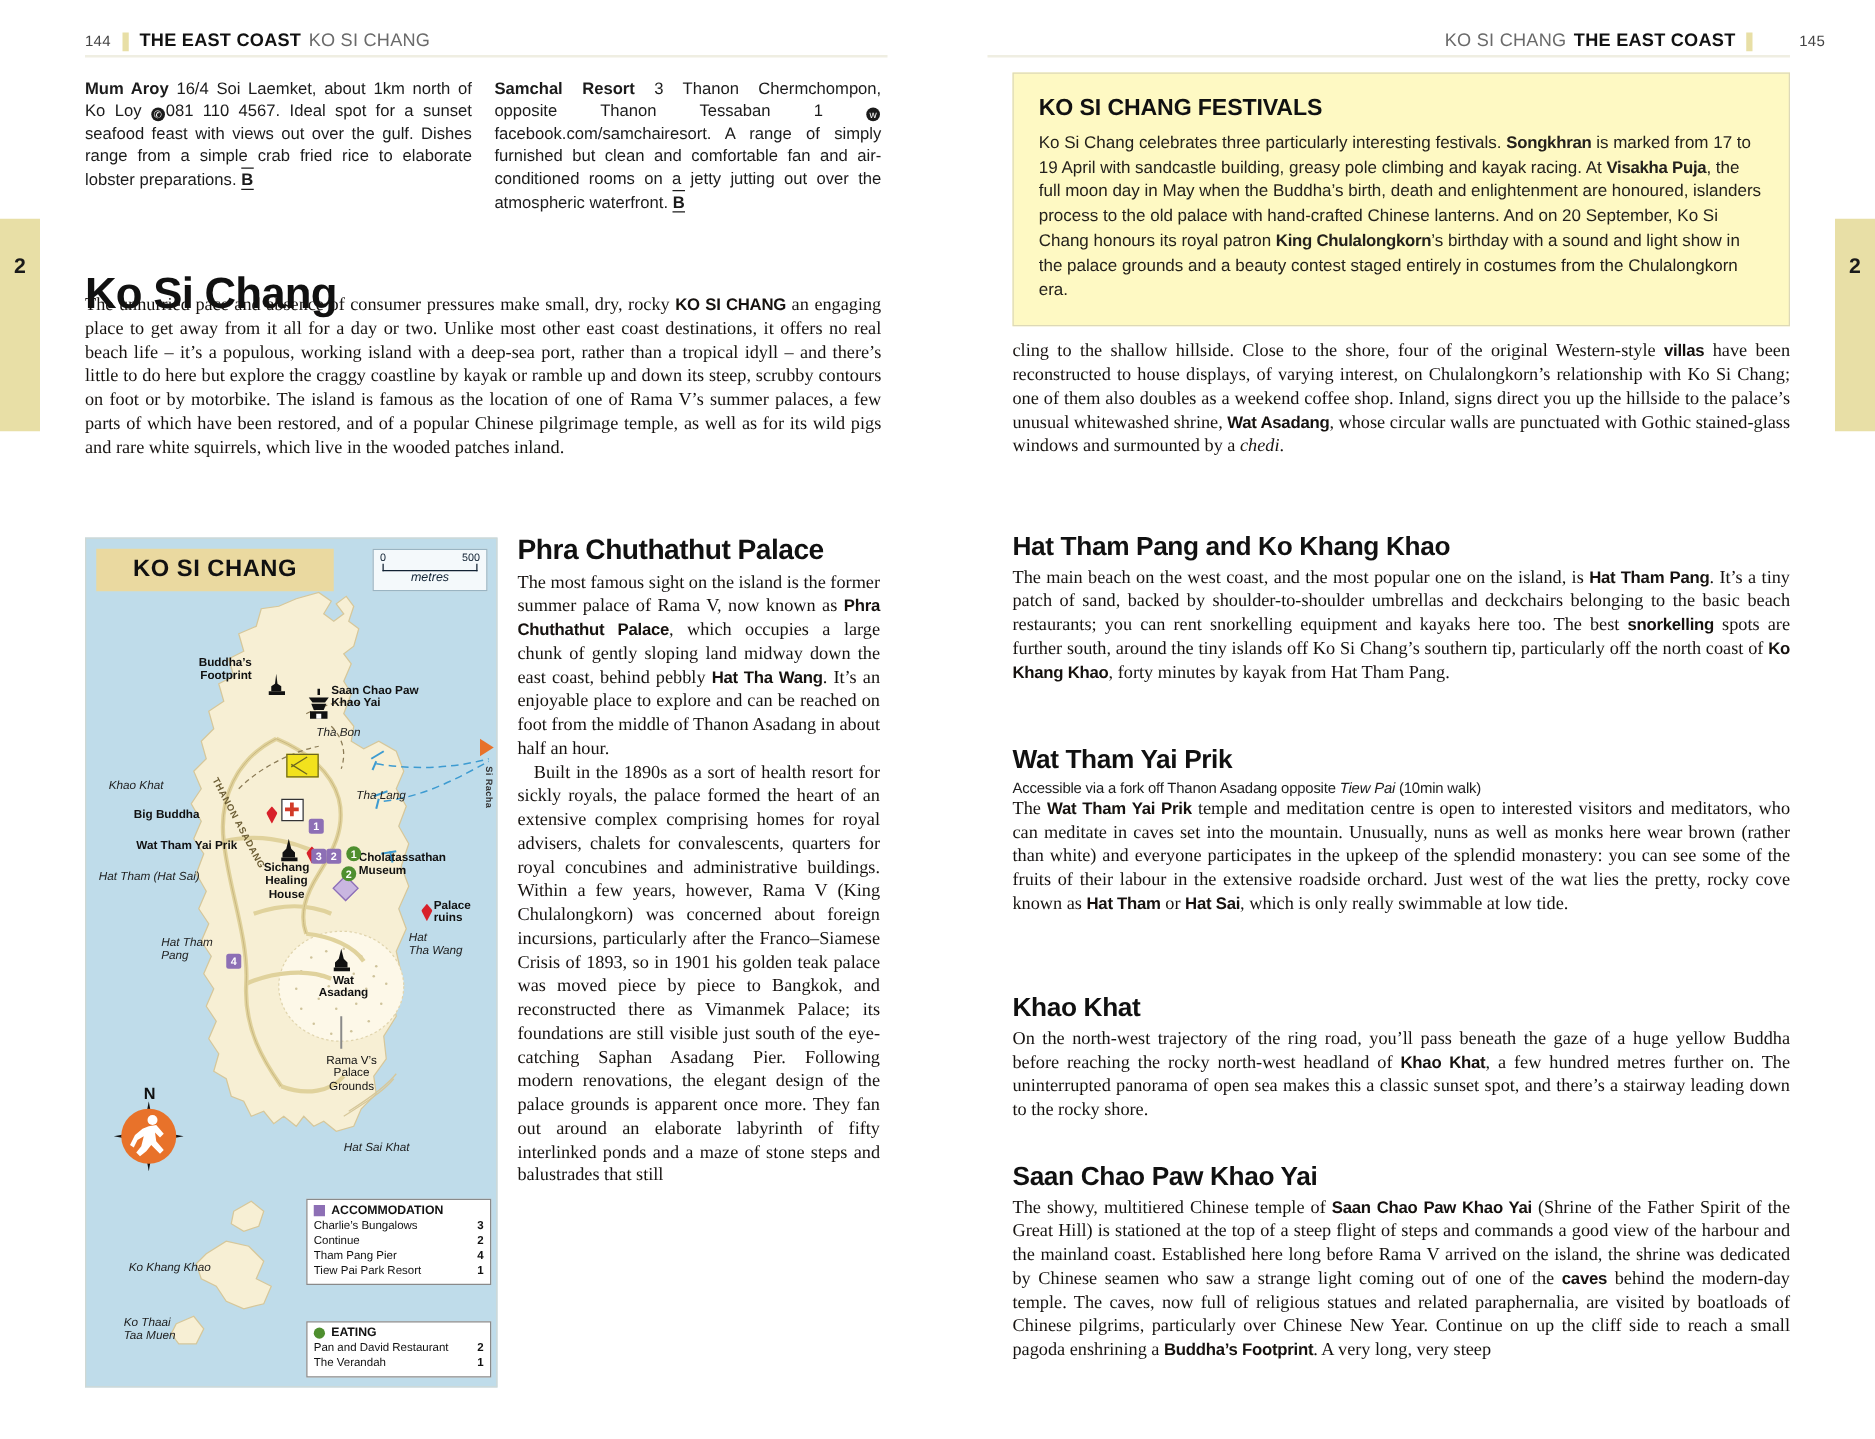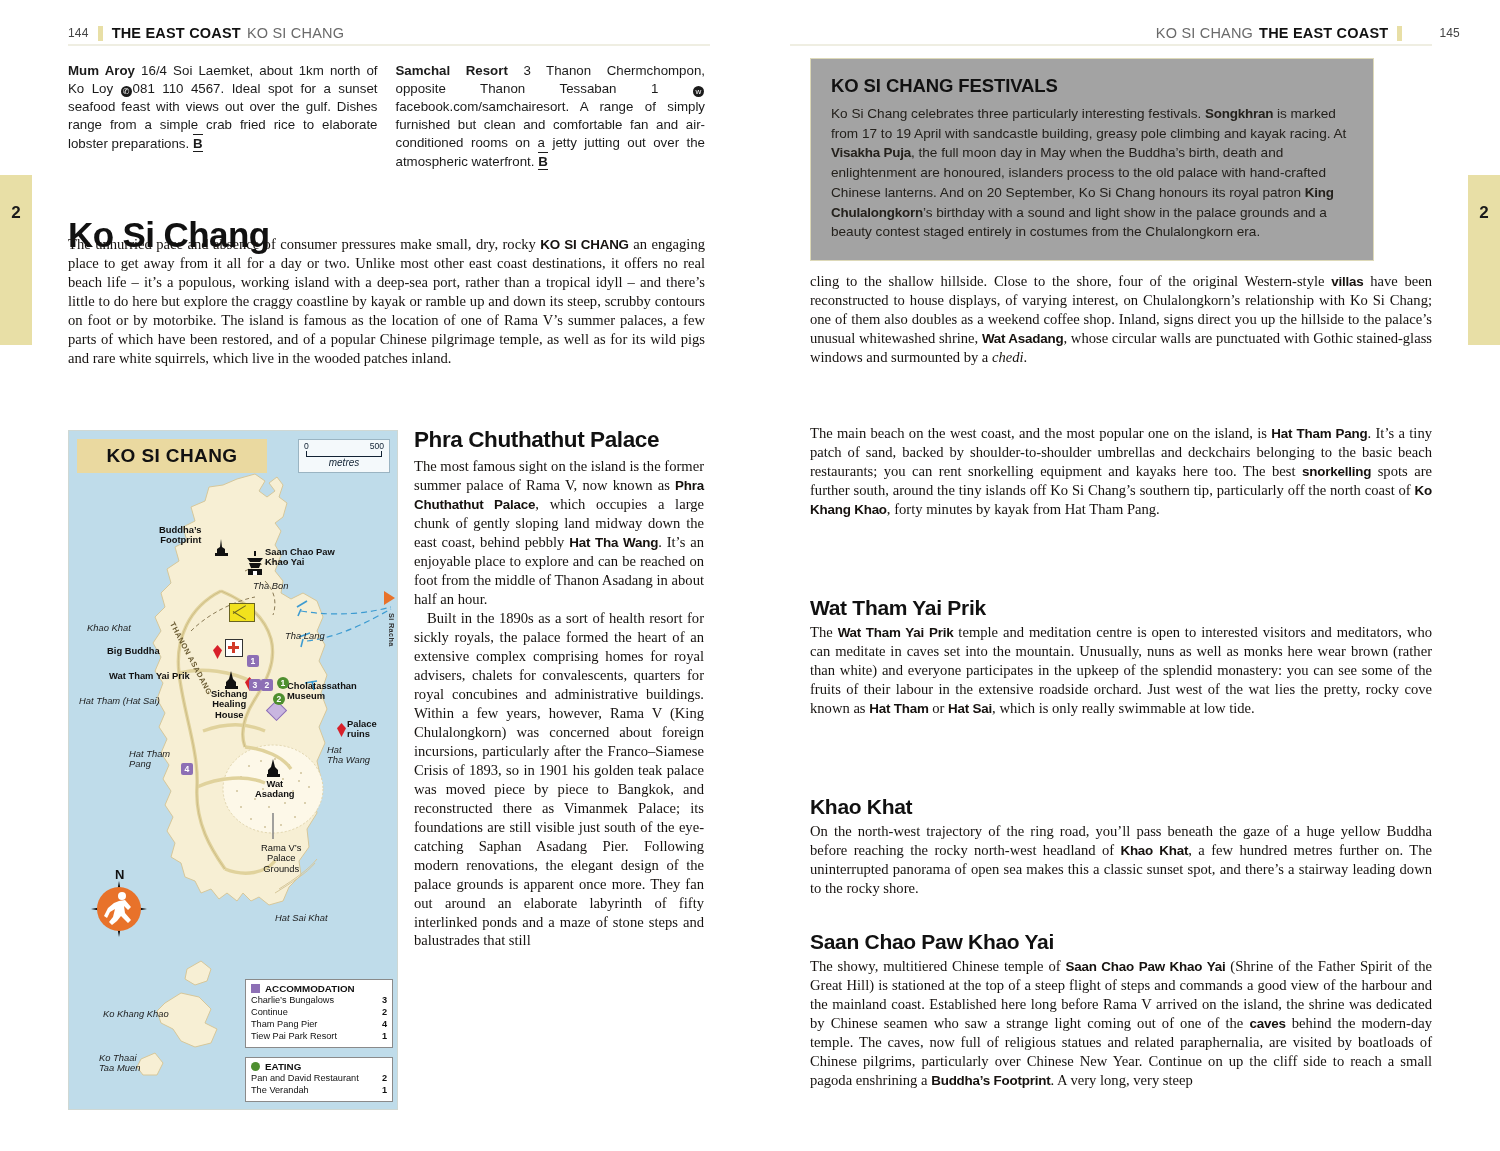--- a/index.html
+++ b/index.html
@@ -79,22 +79,22 @@
 
   .h2{font-family:"Liberation Sans", sans-serif;font-weight:bold;
       font-size:22.5px;color:#111;letter-spacing:-0.4px;margin:0 0 3px;}
   .h2s{font-family:"Liberation Sans", sans-serif;font-weight:bold;
       font-size:21px;color:#111;letter-spacing:-0.3px;margin:0 0 2px;}
   .meta{font-family:"Liberation Sans", sans-serif;font-size:11.9px;
         color:#1b1b1b;line-height:1.25;margin:0 0 1px;letter-spacing:-0.15px;}
 
   
   .festival-box{
-    position:absolute;left:810px;top:58px;width:564px;
-    border:1px solid #ddd9b8;background:#a3a3a3;
+    position:absolute;left:810px;top:58px;width:622px;
+    border:1px solid #ddd9b8;background:#fef9c3;
     padding:16px 20px 18px;box-sizing:border-box;
   }
   .festival-box h3{
     font-family:"Liberation Sans", sans-serif;font-weight:bold;
     font-size:18.5px;color:#111;margin:0 0 7px;letter-spacing:-0.1px;
   }
   .festival-box p{
     font-family:"Liberation Sans", sans-serif;font-size:13.6px;
     line-height:1.45;color:#24211c;margin:0;text-align:left;
   }
@@ -371,21 +371,21 @@
           <div class="disc">
             <svg width="44" height="44" viewBox="0 0 44 44">
               <g fill="#fff">
                 <circle cx="25" cy="9" r="4"></circle>
                 <path d="M22,14 L28,13 L34,20 L31,23 L27,19 L28,26 L34,33 L31,36 L24,29 L20,34 L15,38 L12,35 L16,30 L18,22 L13,25 L10,31 L7,29 L11,21 L17,16 Z"></path>
               </g>
             </svg>
           </div>
         </div>
 
-        <div class="legend" style="left:176px;top:548px;width:148px;">
+        <div class="legend" style="left:176px;top:528px;width:148px;">
           <div class="ltitle">
               <span class="sw"></span>
               <span>ACCOMMODATION</span>
             </div>
           <div class="row">
               <span>Charlie’s Bungalows</span>
               <span class="n">3</span>
             </div>
           <div class="row">
               <span>Continue</span>
@@ -445,25 +445,27 @@
 <div class="festival-box">
   <h3>KO SI CHANG FESTIVALS</h3>
   <p><span>Ko Si Chang celebrates three particularly interesting festivals. </span><b>Songkhran</b><span> is marked from 17 to 19 April with sandcastle building, greasy pole climbing and kayak racing. At </span><b>Visakha Puja</b><span>, the full moon day in May when the Buddha’s birth, death and enlightenment are honoured, islanders process to the old palace with hand-crafted Chinese lanterns. And on 20 September, Ko Si Chang honours its royal patron </span><b>King Chulalongkorn</b><span>’s birthday with a sound and light show in the palace grounds and a beauty contest staged entirely in costumes from the Chulalongkorn era.</span></p>
 </div>
 
 <div class="rbody col" style="top:272px;">
   <p><span>cling to the shallow hillside. Close to the shore, four of the original Western-style </span><b>villas</b><span> have been reconstructed to house displays, of varying interest, on Chulalongkorn’s relationship with Ko Si Chang; one of them also doubles as a weekend coffee shop. Inland, signs direct you up the hillside to the palace’s unusual whitewashed shrine, </span><b>Wat Asadang</b><span>, whose circular walls are punctuated with Gothic stained-glass windows and surmounted by a </span><i>chedi</i><span>.</span></p>
 </div>
 
 <div class="rbody col" style="top:424px;">
+  <h2 class="h2s">Hat Tham Pang and Ko Khang Khao</h2>
   <p><span>The main beach on the west coast, and the most popular one on the island, is </span><b>Hat Tham Pang</b><span>. It’s a tiny patch of sand, backed by shoulder-to-shoulder umbrellas and deckchairs belonging to the basic beach restaurants; you can rent snorkelling equipment and kayaks here too. The best </span><b>snorkelling</b><span> spots are further south, around the tiny islands off Ko Si Chang’s southern tip, particularly off the north coast of </span><b>Ko Khang Khao</b><span>, forty minutes by kayak from Hat Tham Pang.</span></p>
 </div>
 
 <div class="rbody col" style="top:594px;">
   <h2 class="h2s">Wat Tham Yai Prik</h2>
+  <p class="meta"><span>Accessible via a fork off Thanon Asadang opposite </span><i>Tiew Pai</i><span> (10min walk)</span></p>
   <p><span>The </span><b>Wat Tham Yai Prik</b><span> temple and meditation centre is open to interested visitors and meditators, who can meditate in caves set into the mountain. Unusually, nuns as well as monks here wear brown (rather than white) and everyone participates in the upkeep of the splendid monastery: you can see some of the fruits of their labour in the extensive roadside orchard. Just west of the wat lies the pretty, rocky cove known as </span><b>Hat Tham</b><span> or </span><b>Hat Sai</b><span>, which is only really swimmable at low tide.</span></p>
 </div>
 
 <div class="rbody col" style="top:793px;">
   <h2 class="h2s">Khao Khat</h2>
   <p><span>On the north-west trajectory of the ring road, you’ll pass beneath the gaze of a huge yellow Buddha before reaching the rocky north-west headland of </span><b>Khao Khat</b><span>, a few hundred metres further on. The uninterrupted panorama of open sea makes this a classic sunset spot, and there’s a stairway leading down to the rocky shore.</span></p>
 </div>
 
 <div class="rbody col" style="top:928px;">
   <h2 class="h2s">Saan Chao Paw Khao Yai</h2>

